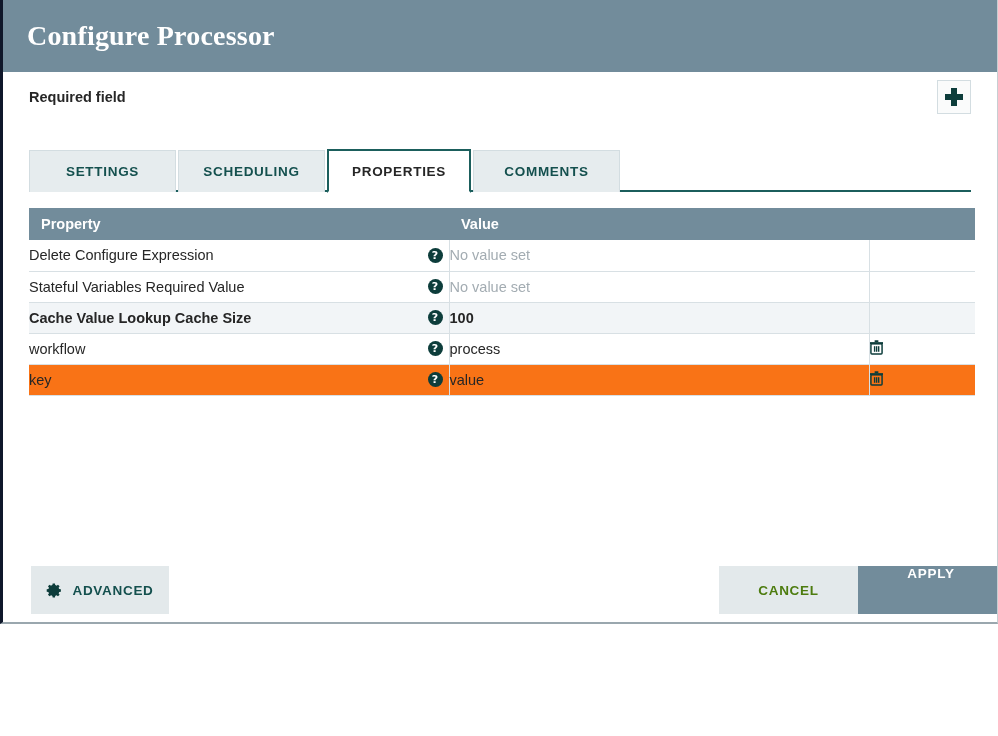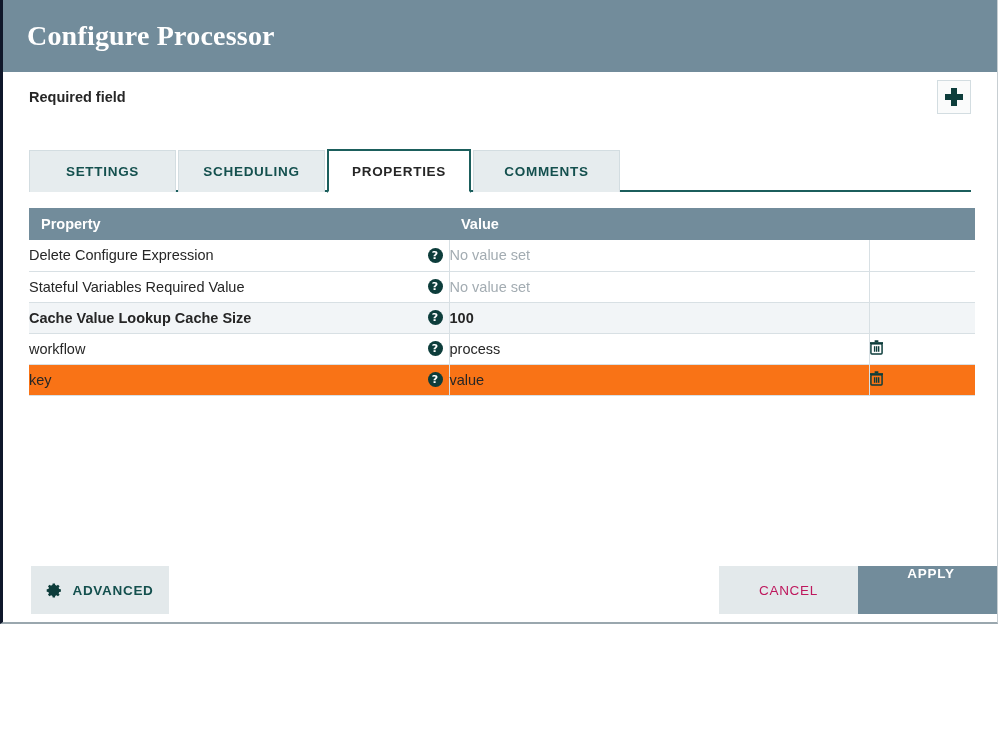--- a/index.html
+++ b/index.html
@@ -232,26 +232,26 @@
     font-size: 13.5px;
     font-weight: bold;
     letter-spacing: 0.7px;
     cursor: pointer;
     user-select: none;
   }
   #footer-spacer { flex: 1 1 auto; }
   #cancel-button {
     width: 139px;
     background: #e3e9eb;
-    color: #be185d;
+    color: #4d7c0f;
     display: flex;
     align-items: center;
     justify-content: center;
     font-size: 13.5px;
-    font-weight: normal;
+    font-weight: bold;
     letter-spacing: 0.7px;
     cursor: pointer;
     user-select: none;
     text-align: right;
   }
   #apply-button {
     width: 139px;
     background: #728c9b;
     color: #ffffff;
     display: flex;

